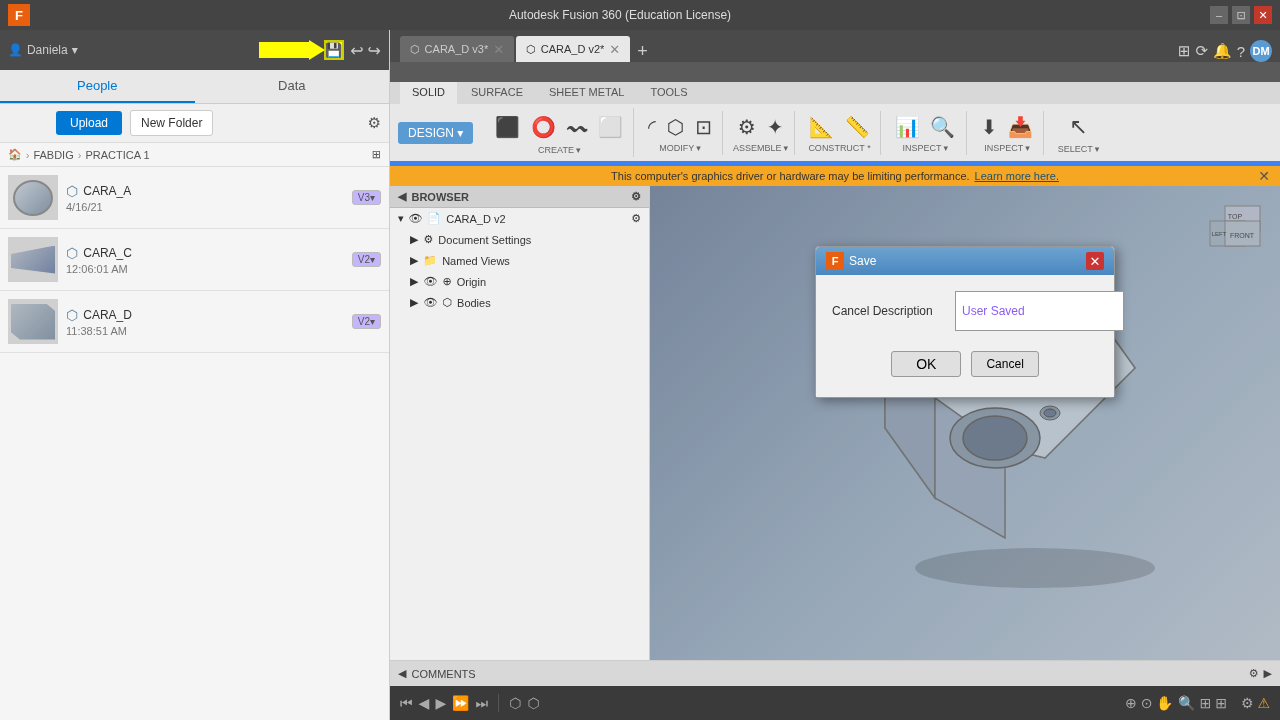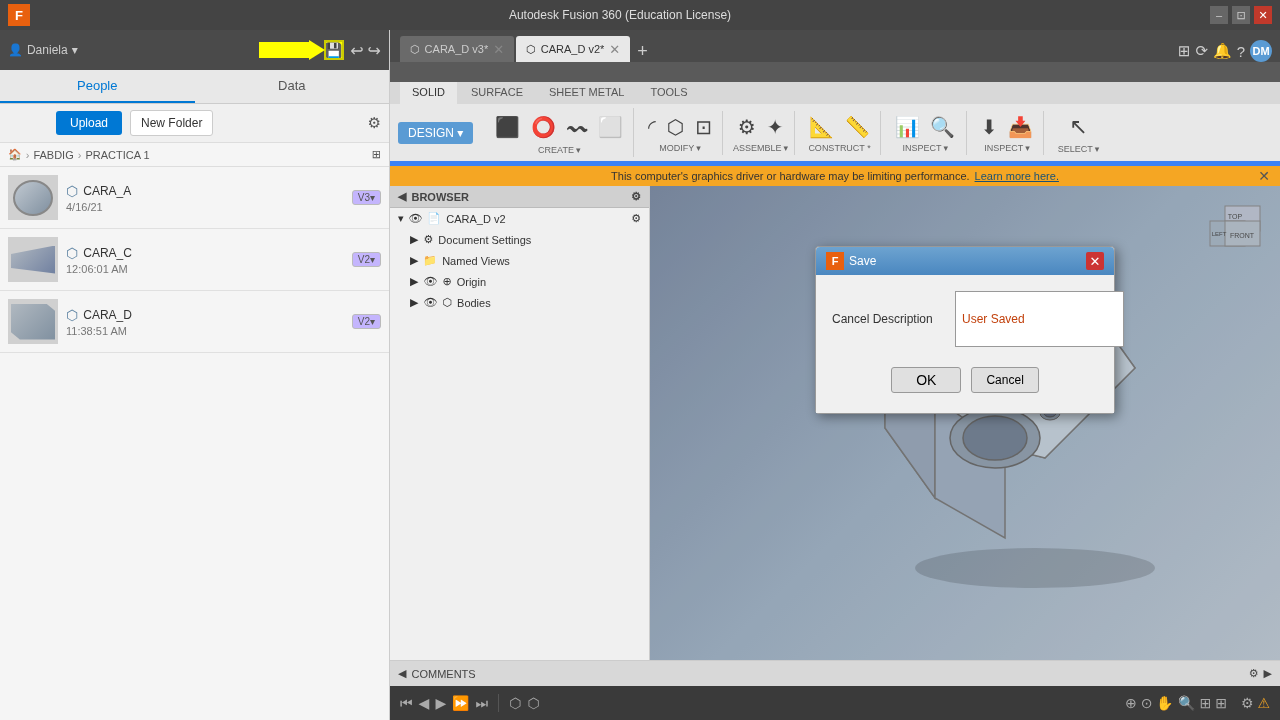--- a/index.html
+++ b/index.html
@@ -368,25 +368,25 @@
     }
     .dialog-field {
       display: flex;
       align-items: center;
       margin-bottom: 12px;
       gap: 8px;
     }
     .dialog-label { font-size: 12px; color: #333; min-width: 115px; }
     .dialog-input {
       flex: 1;
-      padding: 20px 6px;
+      padding: 12px 6px;
       border: 1px solid #999;
       background: white;
       font-size: 12px;
-      color: #c2410c;
+      color: #8b5cf6;
     }
     .dialog-checkbox { width: 14px; height: 14px; cursor: pointer; }
     .dialog-buttons {
       display: flex;
       justify-content: center;
       gap: 10px;
       padding: 8px 0 4px;
     }
     .dialog-ok-btn {
       background: #e0e0e0;

